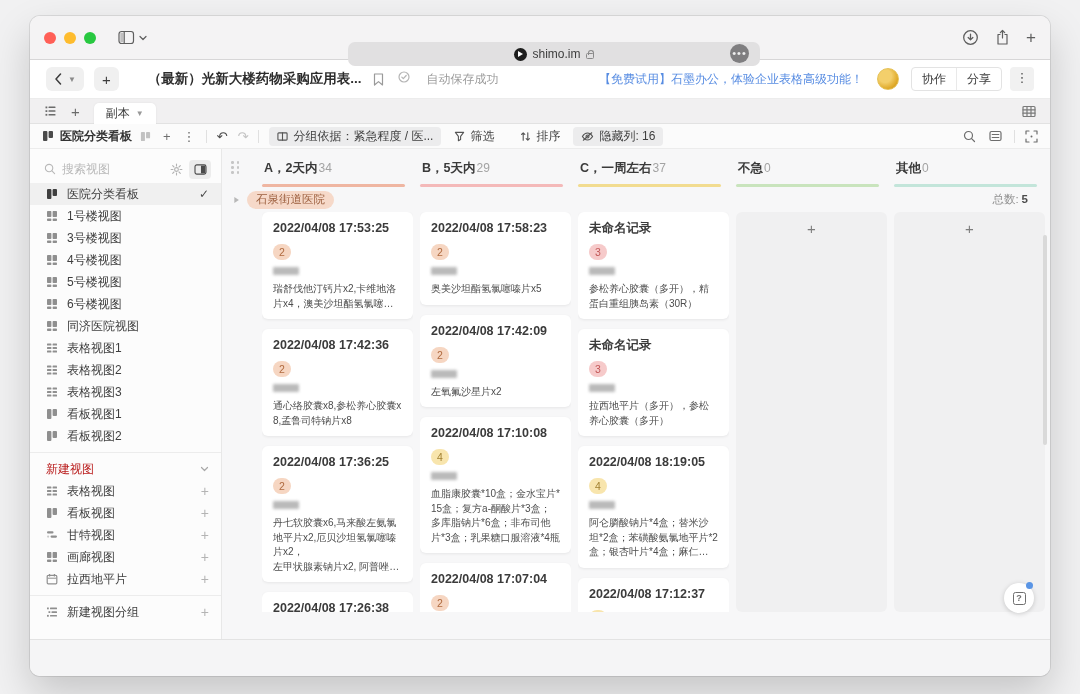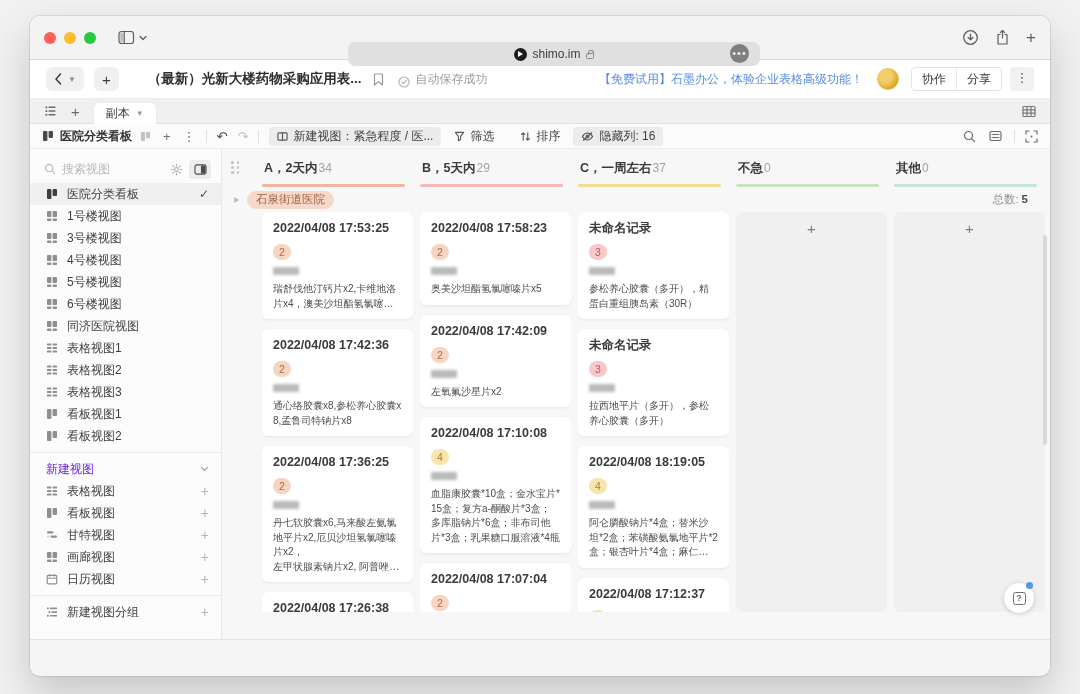--- a/index.html
+++ b/index.html
@@ -25,21 +25,21 @@
   .ext-circle { position:absolute; left:700px; top:28px; width:19px; height:19px; border-radius:50%; background:#7f7e80; color:#eee; font-size:11px; line-height:18px; text-align:center; letter-spacing:1px; }
   .chrome-right { margin-left:auto; display:flex; align-items:center; gap:16px; color:#5e5e5e; }
   .plus-txt { font-size:17px; color:#5e5e5e; line-height:1; }
 
   
   .doctool { height:39px; background:#fff; border-bottom:1px solid #ececec; display:flex; align-items:center; padding:0 16px; flex:0 0 auto; }
   .pillbtn { background:#f0f0f0; border-radius:6px; height:24px; display:flex; align-items:center; padding:0 8px; color:#3c3c3c; }
   .back-grp { gap:6px; }
   .back-grp .caret { font-size:8px; color:#8a8a8a; }
   .doc-title { font-size:13.5px; font-weight:bold; color:#2d2d2d; margin-left:29px; }
-  .autosave { display:flex; align-items:flex-end; gap:5px; color:#9c9c9c; font-size:12px; margin-left:14px; }
+  .autosave { display:flex; align-items:flex-start; gap:16px; color:#9c9c9c; font-size:12px; margin-left:14px; }
   .doct-right { margin-left:auto; display:flex; align-items:center; }
   .trial { color:#578ce2; font-size:12px; }
   .avatar { width:22px; height:22px; border-radius:50%; margin-left:14px;
     background:radial-gradient(circle at 35% 35%, #f3cf6b 0 35%, #dfa928 70%, #b9831a 100%); border:1px solid #e6c257; }
   .cs-group { display:flex; margin-left:12px; border:1px solid #e3e3e3; border-radius:4px; height:24px; overflow:hidden; background:#fff; }
   .cs-group > div { padding:0 10px; font-size:12px; color:#3c3c3c; display:flex; align-items:center; }
   .cs-group > div + div { border-left:1px solid #e9e9e9; }
   .more-btn { width:24px; height:24px; background:#f1f1f1; border-radius:4px; margin-left:8px; color:#555; text-align:center; line-height:22px; font-size:13px; letter-spacing:0; }
 
   
@@ -75,21 +75,21 @@
   .sb-panelbtn { background:#ececec; border-radius:4px; width:22px; height:19px; display:flex; align-items:center; justify-content:center; color:#4a4a4a; }
   .sb-item { height:22px; display:flex; align-items:center; padding:0 12px 0 16px; gap:9px; font-size:12px; color:#3e3e3e; }
   .sb-item.sel { background:#f0f0f0; }
   .sb-ic { color:#8f8f8f; display:flex; width:12px; }
   .sb-item.sel .sb-ic { color:#3f3f3f; }
   .sb-ic svg { fill:currentColor; }
   .sb-lb { flex:1; white-space:nowrap; overflow:hidden; }
   .sb-check { color:#4a4a4a; font-size:12px; }
   .sb-plus { color:#b4b4b4; font-size:14px; }
   .sb-div { height:1px; background:#ececec; margin:5px 0; }
-  .sb-sec { height:22px; display:flex; align-items:center; padding:0 12px 0 16px; color:#6d28d9; font-size:12px; }
+  .sb-sec { height:22px; display:flex; align-items:center; padding:0 12px 0 16px; color:#b91c1c; font-size:12px; }
   .sb-sec .chev { margin-left:auto; color:#a8a8a8; }
 
   
   .board { flex:1; background:#f7f7f8; position:relative; min-width:0; overflow:hidden; }
   .drag-dots { position:absolute; left:9px; top:12px; display:grid; grid-template-columns:3px 3px; grid-gap:2.5px; }
   .drag-dots i { width:2.5px; height:2.5px; border-radius:50%; background:#c6c6c6; }
   .cols { margin-left:40px; display:flex; gap:7px; }
   .colh { width:151px; padding-top:11px; }
   .colh-top { display:flex; align-items:baseline; gap:1px; padding-left:2px; }
   .colh-name { font-size:12.5px; font-weight:bold; color:#3a3a3a; }
@@ -241,21 +241,21 @@
     <span class="vt-ic">⋮</span>
     <span class="vt-sep"></span>
     <span class="arrow-glyph undo">↶</span>
     <span class="arrow-glyph redo">↷</span>
     <span class="vt-sep"></span>
     <div class="vt-btn">
       <svg width="11" height="11" viewBox="0 0 12 12" style="color:#555">
           <rect x="1" y="2" width="10" height="8" rx="1" class="stroke-ic"></rect>
           <line x1="6" y1="2" x2="6" y2="10" class="stroke-ic"></line>
         </svg>
-      <span>新建视图：紧急程度 / 医...</span>
+      <span>分组依据：紧急程度 / 医...</span>
     </div>
     <div class="vt-label-btn">
       <svg width="11" height="11" viewBox="0 0 12 12" style="color:#555">
           <path d="M1.5 1.5h9L7.2 5.8v3.4L4.8 10.6V5.8z" class="stroke-ic"></path>
         </svg>
       <span>筛选</span>
     </div>
     <div class="vt-label-btn">
       <svg width="11" height="11" viewBox="0 0 12 12" style="color:#555">
           <path d="M3.5 10V2M1.7 3.8L3.5 2l1.8 1.8M8.5 2v8M6.7 8.2L8.5 10l1.8-1.8" class="stroke-ic"></path>
@@ -510,21 +510,21 @@
           </div>
           <div class="sb-item">
             <span class="sb-ic">
               <svg width="12" height="12" viewBox="0 0 12 12">
                 <rect x="1.2" y="2.4" width="9.6" height="8.4" rx="1" fill="none" stroke="currentColor" stroke-width="1.2"></rect>
                 <line x1="3.6" y1="1" x2="3.6" y2="3.6" stroke="currentColor" stroke-width="1.2"></line>
                 <line x1="8.4" y1="1" x2="8.4" y2="3.6" stroke="currentColor" stroke-width="1.2"></line>
                 <line x1="1.6" y1="5.2" x2="10.4" y2="5.2" stroke="currentColor" stroke-width="1"></line>
               </svg>
             </span>
-            <span class="sb-lb">日历视图</span>
+            <span class="sb-lb">拉西地平片</span>
             <span class="sb-plus">+</span>
           </div>
         </div>
       <div class="sb-div"></div>
       <div class="sb-item">
         <span class="sb-ic" id="ngIcon">
             <svg width="12" height="12" viewBox="0 0 12 12">
               <rect x="1" y="1.5" width="1.8" height="1.8"></rect>
               <rect x="4" y="1.6" width="7" height="1.6" rx="0.5"></rect>
               <rect x="2.5" y="5.2" width="1.8" height="1.8"></rect>

